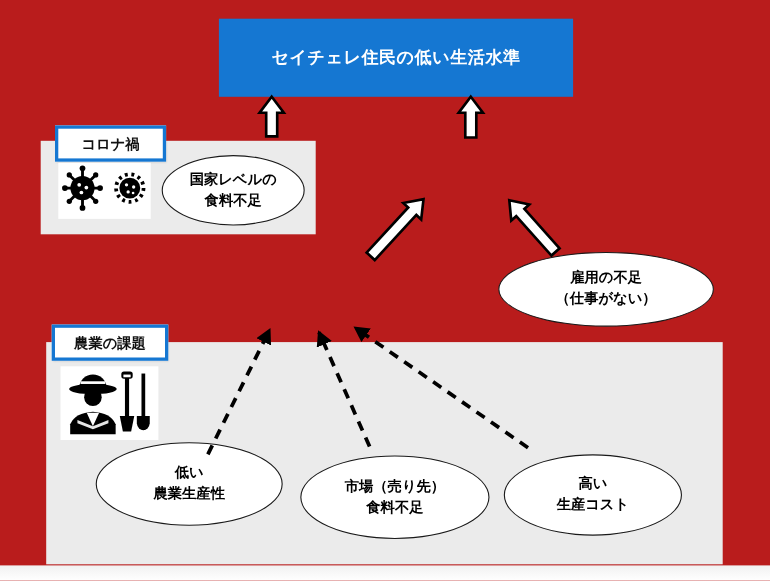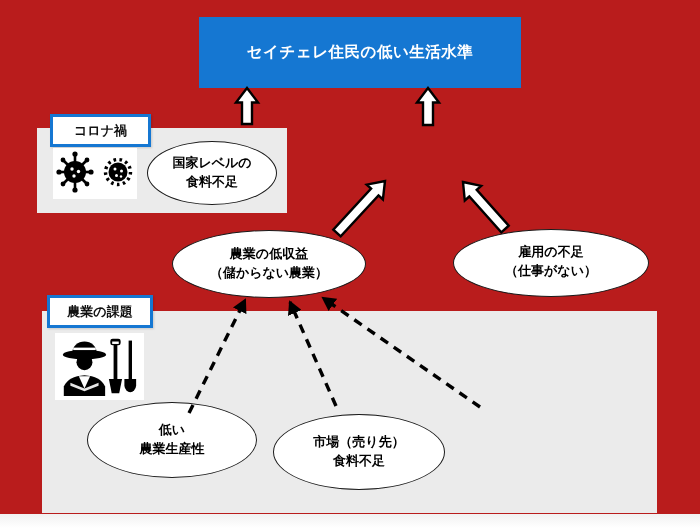--- a/index.html
+++ b/index.html
@@ -127,35 +127,35 @@
           <path d="M71.5,48 h12.5 v7 a6.3,8 0 0 1 -12.5,0 z"></path>
         </g>
       </svg>
     </span>
   </div>
 
   <div class="abs node n-food">
     <span>国家レベルの</span>
     <span>食料不足</span>
   </div>
-  <div class="abs node n-profit">
-    <span>農業の低収益</span>
-    <span>（儲からない農業）</span>
-  </div>
   <div class="abs node n-employ">
     <span>雇用の不足</span>
     <span>（仕事がない）</span>
   </div>
   <div class="abs node n-product">
     <span>低い</span>
     <span>農業生産性</span>
   </div>
   <div class="abs node n-market">
     <span>市場（売り先）</span>
     <span>食料不足</span>
+  </div>
+  <div class="abs node n-cost">
+    <span>高い</span>
+    <span>生産コスト</span>
   </div>
 
   <svg class="abs arrow-layer" width="700" height="528" viewBox="0 0 700 528">
     <defs>
       <marker id="ah" markerUnits="userSpaceOnUse" markerWidth="16" markerHeight="15" refX="12" refY="7.5" orient="auto">
         <path d="M0,0 L14,7.5 L0,15 z" fill="#000"></path>
       </marker>
     </defs>
 
     <polygon points="247,88 258,102.5 252,102.5 252,124 242,124 242,102.5 236,102.5" fill="#fff" stroke="#000" stroke-width="2.4" stroke-linejoin="miter"></polygon>

